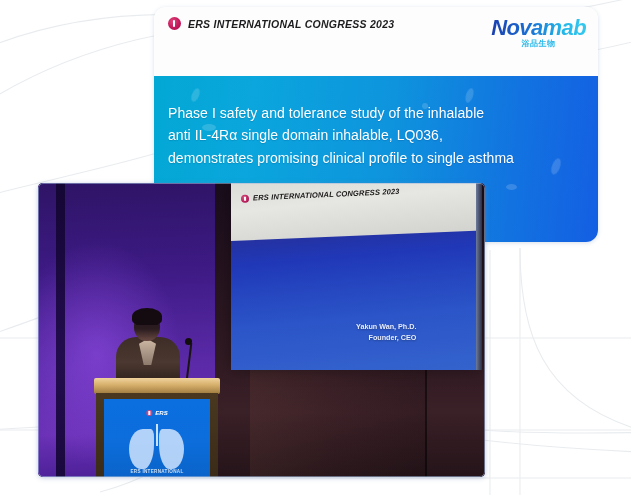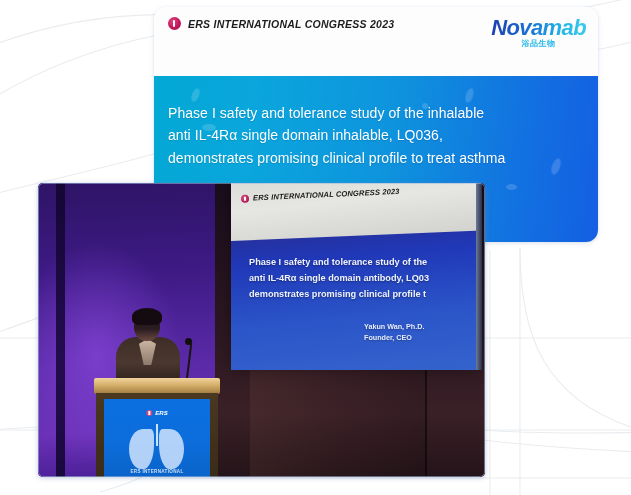--- a/index.html
+++ b/index.html
@@ -257,24 +257,23 @@
   }
   .proj-body-text .ln { display: block; }
   .proj-author {
     position: absolute;
     left: 125px;
     top: 138px;
     color: #e7edff;
     font-size: 7.2px;
     font-weight: bold;
     line-height: 1.55;
-    text-align: left;
+    text-align: right;
     text-shadow: 0 1px 2px rgba(0,0,0,0.3);
     white-space: nowrap;
-    margin-left: 8px;
   }
   .proj-author .ln { display: block; }
   .proj-screen-frame-r {
     position: absolute;
     left: 438px; top: 0;
     width: 6px; height: 187px;
     background: linear-gradient(90deg, #6c7a9a, #2a2f45);
   }
 
   
@@ -451,21 +450,21 @@
     <span class="bubble" style="left:48px;top:48px;width:14px;height:7px;"></span>
     <span class="bubble" style="left:268px;top:27px;width:6px;height:6px;"></span>
     <span class="bubble" style="left:312px;top:12px;width:7px;height:15px;transform:rotate(18deg);"></span>
     <span class="bubble" style="left:225px;top:132px;width:16px;height:8px;"></span>
     <span class="bubble" style="left:398px;top:82px;width:8px;height:17px;transform:rotate(20deg);"></span>
     <span class="bubble" style="left:352px;top:108px;width:11px;height:6px;"></span>
 
     <div id="slide-title-text">
       <span class="ln">Phase I safety and tolerance study of the inhalable</span>
       <span class="ln">anti IL-4Rα single domain inhalable, LQ036,</span>
-      <span class="ln">demonstrates promising clinical profile to treat asthma</span>
+      <span class="ln">demonstrates promising clinical profile to single asthma</span>
     </div>
   </div>
 </div>
 
 <div id="photo-card">
   <div id="photo-inner">
 
     <div class="stage-wall"></div>
     <div class="stage-wall-dark-band"></div>
     <div class="stage-wall-glow"></div>
@@ -475,25 +474,20 @@
     <div class="right-wall-sheen"></div>
     <div class="right-wall-seam"></div>
 
     <div class="proj-screen">
       <div class="proj-screen-header"></div>
       <div class="proj-hdr-row">
         <span class="proj-ers-dot"></span>
         <span class="proj-hdr-text">ERS INTERNATIONAL CONGRESS 2023</span>
       </div>
 
-      <div class="proj-body-text">
-        <span class="ln">Phase I safety and tolerance study of the</span>
-        <span class="ln">anti IL-4Rα single domain antibody, LQ03</span>
-        <span class="ln">demonstrates promising clinical profile t</span>
-      </div>
 
       <div class="proj-author">
         <span class="ln">Yakun Wan,  Ph.D.</span>
         <span class="ln">Founder, CEO</span>
       </div>
     </div>
     <div class="proj-screen-frame-r"></div>
 
     <div class="spk-body"></div>
     <div class="spk-shirt"></div>

